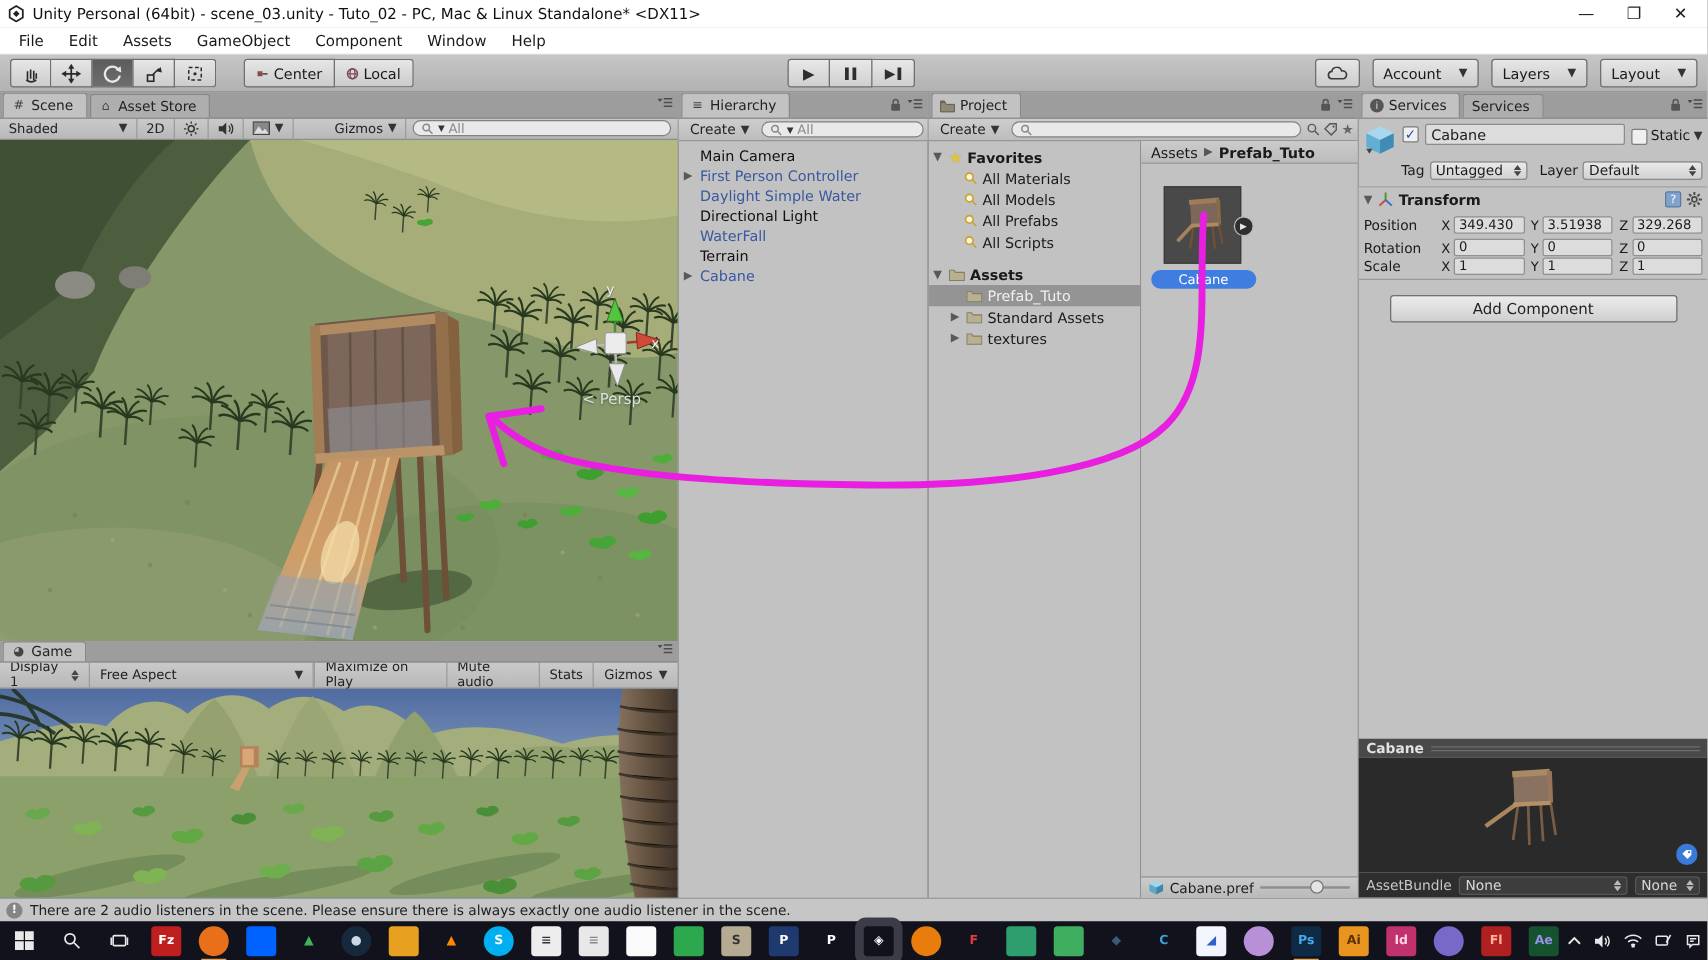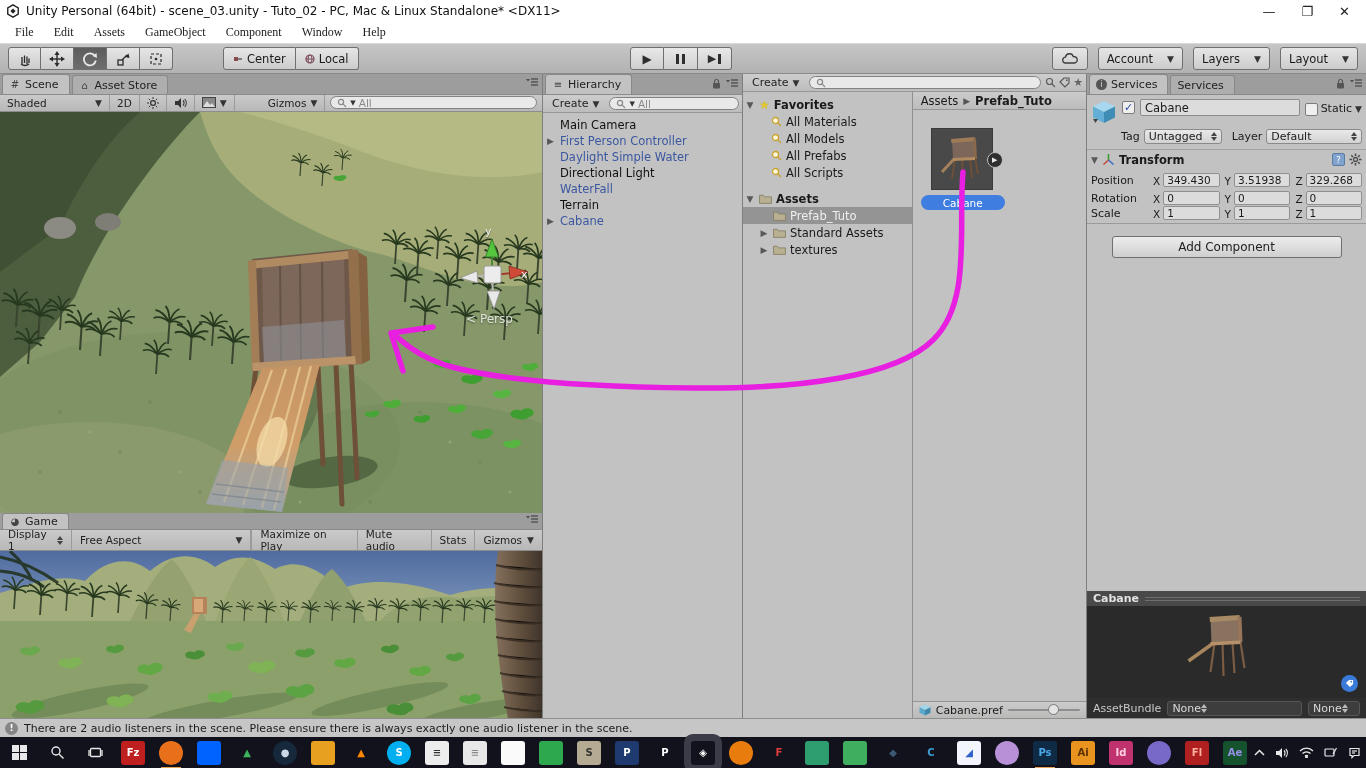--- a/index.html
+++ b/index.html
@@ -6,24 +6,24 @@
   html,body { width:1366px; height:768px; overflow:hidden; font-family:"DejaVu Sans",sans-serif; }
   body { background:#c2c2c2; position:relative; font-size:11px; color:#1a1a1a; }
 
   
   .titlebar { height:22px; background:#ffffff; display:flex; align-items:center; padding:0 6px; font-size:12px; }
   .title-icon { width:14px; height:14px; margin-right:6px; }
   .title-text { flex:1; color:#111; white-space:nowrap; overflow:hidden; }
   .win-controls { display:flex; gap:26px; padding-right:10px; font-size:13px; color:#222; }
   .win-controls span { cursor:default; }
   .menubar { height:22px; background:#ffffff; display:flex; align-items:center; gap:2px; padding-left:6px; font-size:12px; border-bottom:1px solid #d9d9d9; }
-  .menubar .menu-item { padding:2px 9px;font-family:Liberation Serif, serif; }
+  .menubar .menu-item { padding:2px 9px; }
 
   
-  .toolbar { height:30px; background:linear-gradient(#c6c6c6,#b2b2b2); border-bottom:1px solid #8a8a8a; position:relative; display:flex; align-items:center;gap:28px; }
+  .toolbar { height:30px; background:linear-gradient(#c6c6c6,#b2b2b2); border-bottom:1px solid #8a8a8a; position:relative; display:flex; align-items:center; }
   .tool-group { display:flex; margin-left:8px; }
   .tool-btn { width:33px; height:23px; border:1px solid #6f6f6f; border-left-width:0; background:linear-gradient(#e6e6e6,#cccccc); display:flex; align-items:center; justify-content:center; }
   .tool-btn:first-child { border-left-width:1px; border-radius:3px 0 0 3px; }
   .tool-btn:last-child { border-radius:0 3px 3px 0; }
   .tool-btn.active { background:linear-gradient(#5c5c5c,#6e6e6e); }
   .tool-btn svg { display:block; }
   .pivot-group { display:flex; margin-left:22px; }
   .pill-btn { height:23px; border:1px solid #6f6f6f; border-left-width:0; background:linear-gradient(#e6e6e6,#cccccc); display:flex; align-items:center; padding:0 9px; gap:4px; font-size:11.5px; }
   .pill-btn:first-child { border-left-width:1px; border-radius:3px 0 0 3px; }
   .pill-btn:last-child { border-radius:0 3px 3px 0; }
@@ -124,21 +124,21 @@
   .t-field { flex:1; height:14px; background:#dcdcdc; border:1px solid #909090; border-radius:2px; font-size:10.5px; padding:0 3px; overflow:hidden; white-space:nowrap; display:flex; align-items:center; }
   .addcomp-wrap { display:flex; justify-content:center; padding:12px 0; }
   .addcomp-btn { width:230px; height:22px; background:linear-gradient(#ececec,#cfcfcf); border:1px solid #707070; border-radius:3px; font-size:12px; color:#222; display:flex; align-items:center; justify-content:center; }
 
   .preview { position:absolute; bottom:0; left:0; right:0; }
   .preview-header { height:15px; background:#494949; display:flex; align-items:center; gap:6px; padding:0 6px; color:#e2e2e2; font-weight:bold; font-size:11px; }
   .preview-header .dlines { flex:1; height:4px; border-top:1px solid #6e6e6e; border-bottom:1px solid #6e6e6e; }
   .preview-canvas { height:92px; background:#2a2a2a; position:relative; }
   .tag-badge { position:absolute; right:8px; bottom:6px; width:17px; height:17px; border-radius:50%; background:#3a7bd9; display:flex; align-items:center; justify-content:center; }
   .bundle-row { height:20px; background:#2e2e2e; display:flex; align-items:center; gap:6px; padding:0 6px; color:#c8c8c8; font-size:11px; }
-  .dark-select { background:#3d3d3d; border:1px solid #565656; border-radius:3px; height:15px; display:flex; align-items:center; justify-content:flex-start; padding:0 4px; color:#d8d8d8; }
+  .dark-select { background:#3d3d3d; border:1px solid #565656; border-radius:3px; height:15px; display:flex; align-items:center; justify-content:space-between; padding:0 4px; color:#d8d8d8; }
   .dark-select .updown i.up { border-bottom-color:#bbb; } .dark-select .updown i.down { border-top-color:#bbb; }
 
   
   .statusbar { height:19px; background:#c6c6c6; border-top:1px solid #8e8e8e; display:flex; align-items:center; gap:6px; padding:0 5px; font-size:11px; color:#1c1c1c; }
   .warn-icon { width:13px; height:13px; border-radius:50%; background:#858585; color:#fff; font-size:9px; font-weight:bold; display:flex; align-items:center; justify-content:center; }
 
   
   .taskbar { height:31px; background:#12121c; display:flex; align-items:center; color:#fff; }
   .tb-left { display:flex; align-items:center; height:100%; }
   .tb-special { width:38px; height:100%; display:flex; align-items:center; justify-content:center; }
@@ -721,20 +721,46 @@
           <span>Terrain</span>
         </div>
       <div class="hier-row prefab">
           <span class="expand">▶</span>
           <span>Cabane</span>
         </div>
     </div>
   </div>
 
   <div class="col-proj">
+    <div class="tabstrip">
+      <div class="tab active">
+        <svg class="t-icon" width="12" height="10" viewBox="0 0 12 10">
+            <path d="M0.5,2 L4,2 L5,3.5 L11.5,3.5 L11.5,9.5 L0.5,9.5 Z M0.5,2 L0.5,0.8 L3.5,0.8 L4.5,2" fill="#8f8a78" stroke="#5e5a4c" stroke-width="0.8"></path>
+          </svg>
+        <span>Project</span>
+      </div>
+      <div class="strip-right">
+        <span class="lock-glyph">
+            <svg width="9" height="11" viewBox="0 0 9 11">
+              <rect x="1" y="5" width="7" height="5.5" rx="1" fill="#555"></rect>
+              <path d="M2.5,5 V3.5 a2,2 0 0 1 4,0 V5" fill="none" stroke="#555" stroke-width="1.2"></path>
+            </svg>
+          </span>
+        <span class="menu-glyph">
+            <svg width="12" height="9" viewBox="0 0 12 9">
+              <polygon points="0,1 4,1 2,3.5" fill="#4d4d4d"></polygon>
+              <g stroke="#4d4d4d" stroke-width="1.3">
+                <line x1="5" y1="1" x2="12" y2="1"></line>
+                <line x1="5" y1="4" x2="12" y2="4"></line>
+                <line x1="5" y1="7" x2="12" y2="7"></line>
+              </g>
+            </svg>
+          </span>
+      </div>
+    </div>
     <div class="panel-toolbar">
       <div class="create-btn">
           <span>Create</span>
           <span class="caret">▼</span>
         </div>
       <div class="search-pill">
         <svg width="10" height="10" viewBox="0 0 10 10" fill="none" stroke="#888" stroke-width="1.2">
             <circle cx="4" cy="4" r="2.6"></circle>
             <line x1="6.2" y1="6.2" x2="9" y2="9"></line>
           </svg>

